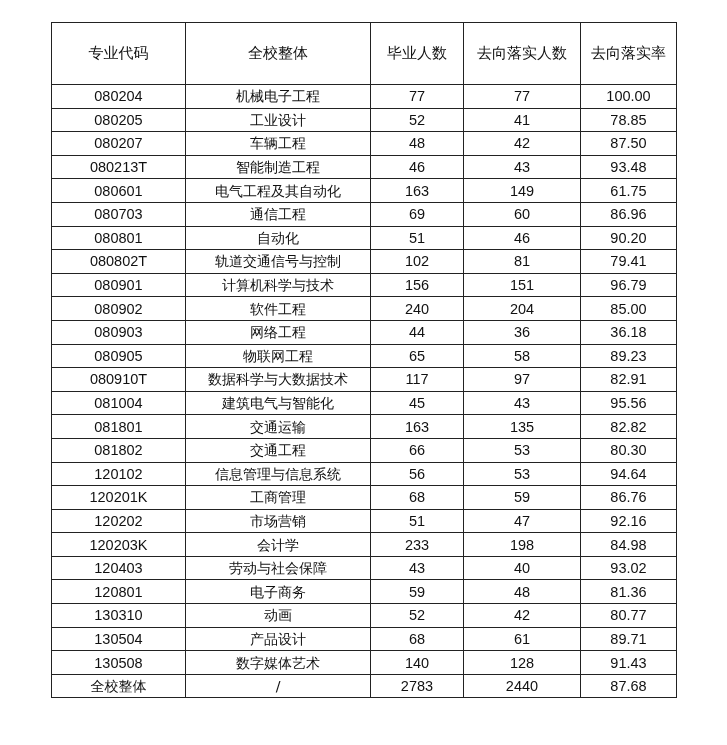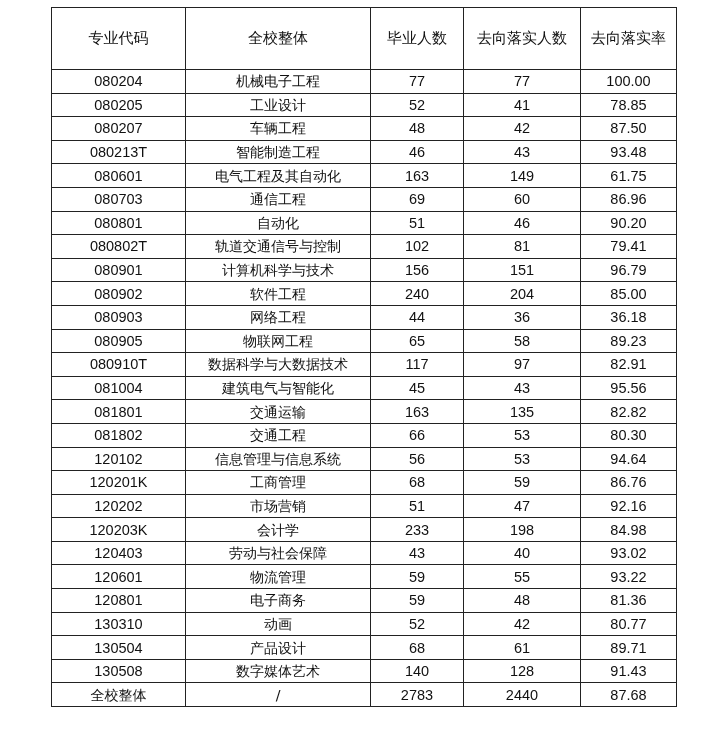--- a/index.html
+++ b/index.html
@@ -1,18 +1,18 @@
 <!DOCTYPE html>
 <html><head>
   <meta charset="utf-8">
   <style>
     html, body { margin: 0; padding: 0; background: #ffffff; }
     body { width: 727px; height: 745px; position: relative; overflow: hidden; }
     table {
-      position: absolute; left: 51px; top: 7px;
+      position: absolute; left: 51px; top: 22px;
       border-collapse: collapse;
       font-family: "DejaVu Sans", "Liberation Sans", sans-serif;
       color: #111;
       padding-left: 28px;
     }
     td, th {
       border: 1px solid #222;
       text-align: center;
       padding: 0;
       font-weight: normal;
@@ -181,27 +181,20 @@
         <td class="num">84.98</td>
       </tr>
       <tr>
         <td class="num">120403</td>
         <td>劳动与社会保障</td>
         <td class="num">43</td>
         <td class="num">40</td>
         <td class="num">93.02</td>
       </tr>
       <tr>
-        <td class="num">120601</td>
-        <td>物流管理</td>
-        <td class="num">59</td>
-        <td class="num">55</td>
-        <td class="num">93.22</td>
-      </tr>
-      <tr>
         <td class="num">120801</td>
         <td>电子商务</td>
         <td class="num">59</td>
         <td class="num">48</td>
         <td class="num">81.36</td>
       </tr>
       <tr>
         <td class="num">130310</td>
         <td>动画</td>
         <td class="num">52</td>

